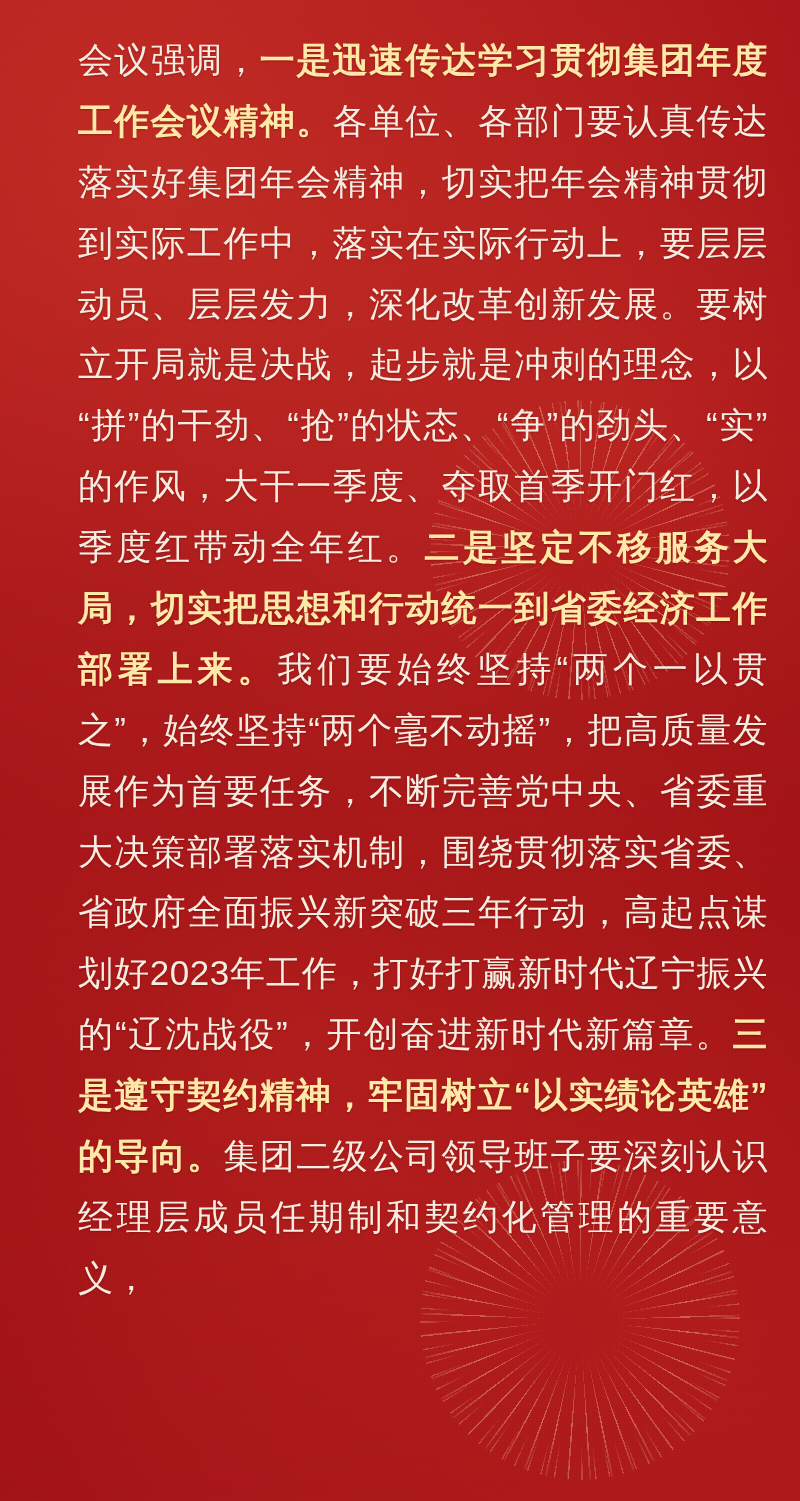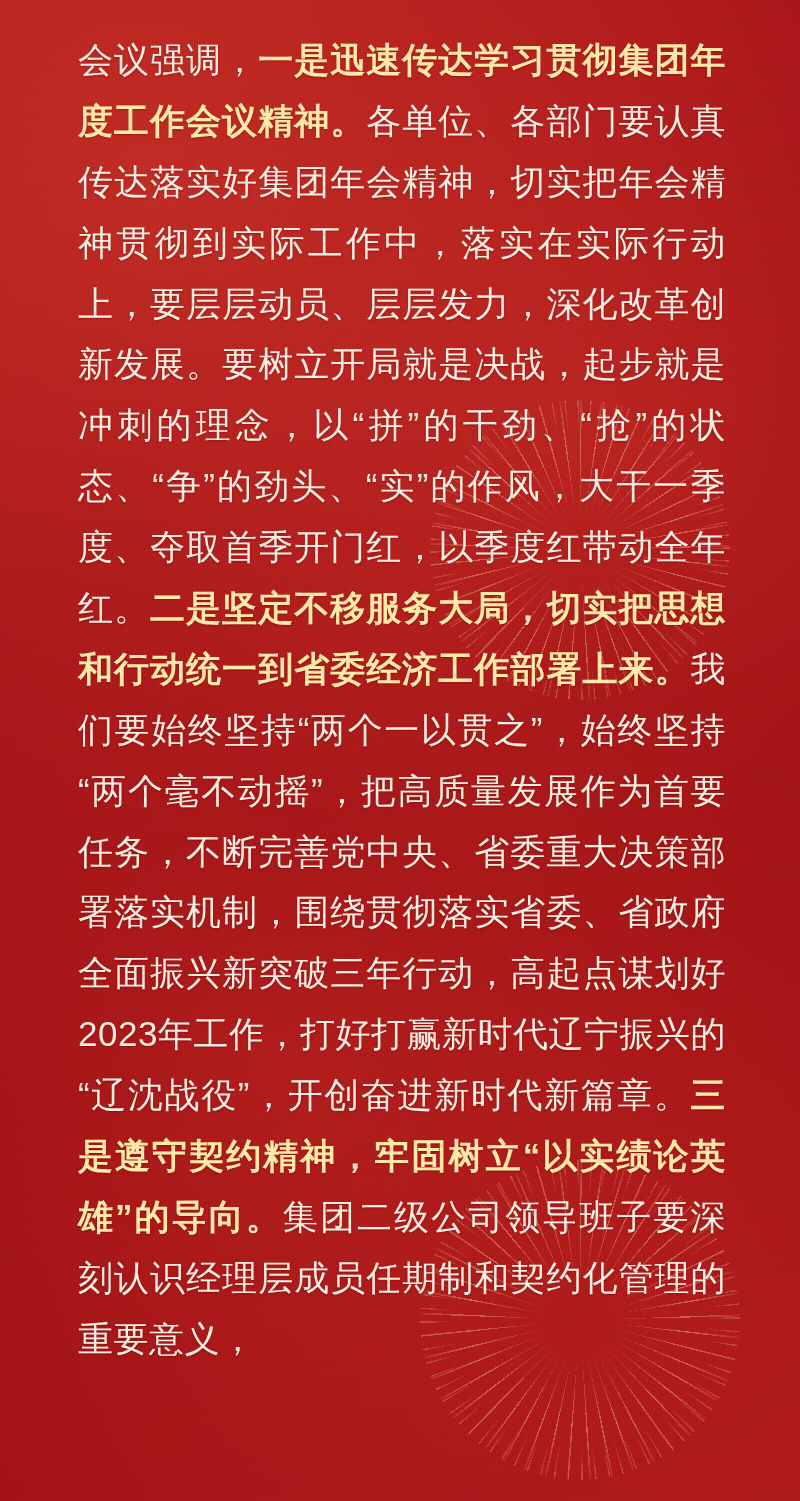--- a/index.html
+++ b/index.html
@@ -55,21 +55,21 @@
     background:
       repeating-conic-gradient(from 4deg,
         rgba(255, 235, 200, .5) 0deg, rgba(255, 235, 200, .5) 0.5deg,
         rgba(255, 235, 200, 0) 0.5deg, rgba(255, 235, 200, 0) 5deg);
     -webkit-mask-image: radial-gradient(circle, rgba(0,0,0,0) 55%, rgba(0,0,0,.8) 70%, rgba(0,0,0,0) 88%);
     mask-image: radial-gradient(circle, rgba(0,0,0,0) 55%, rgba(0,0,0,.8) 70%, rgba(0,0,0,0) 88%);
     opacity: .6;
   }
   .content {
     position: relative;
-    padding: 30px 74px 0 78px;
+    padding: 30px 32px 0 78px;
     box-sizing: border-box;
   }
   .article {
     color: #f7ece0;
     font-size: 35px;
     line-height: 1.74;
     letter-spacing: 0.5px;
     text-align: justify;
     text-justify: inter-ideograph;
     text-shadow: 0 1px 2px rgba(90, 0, 0, .35);

